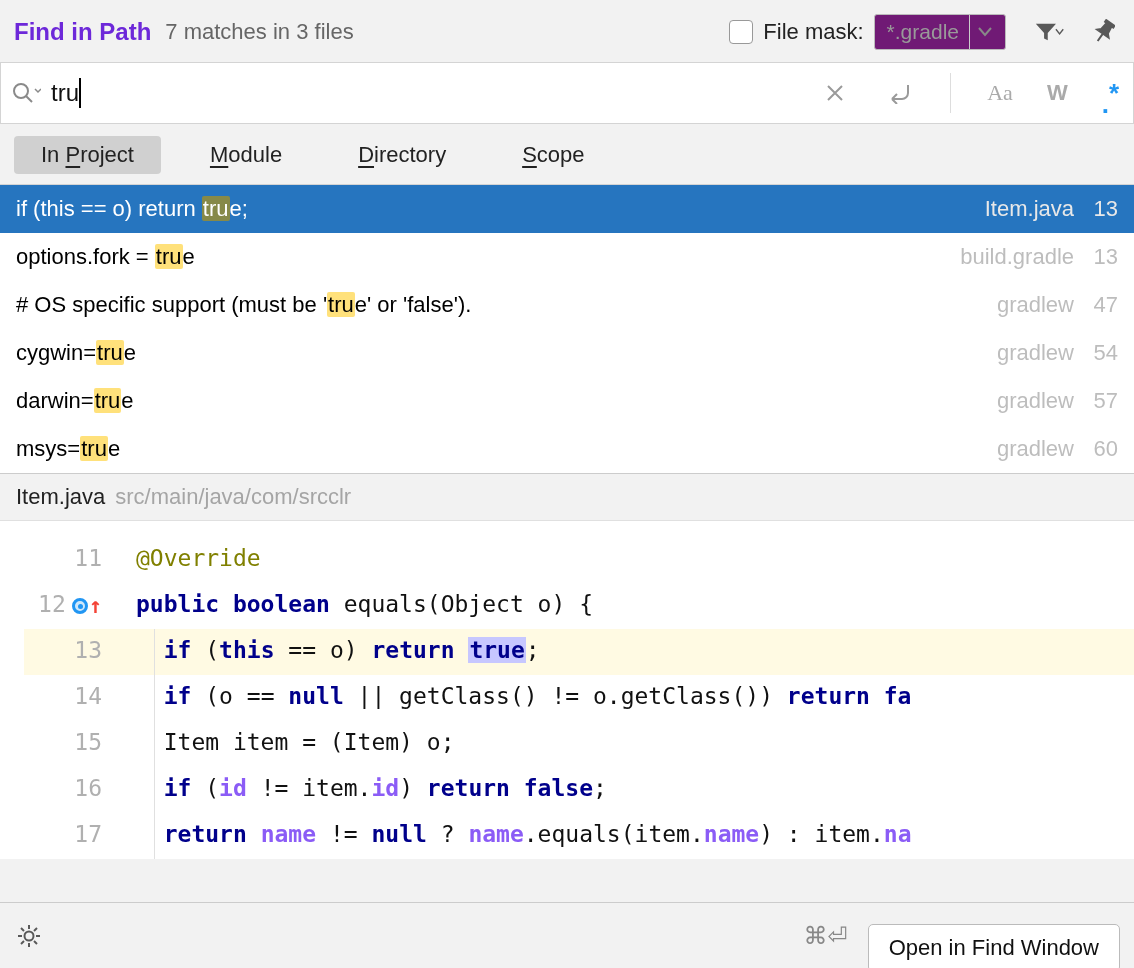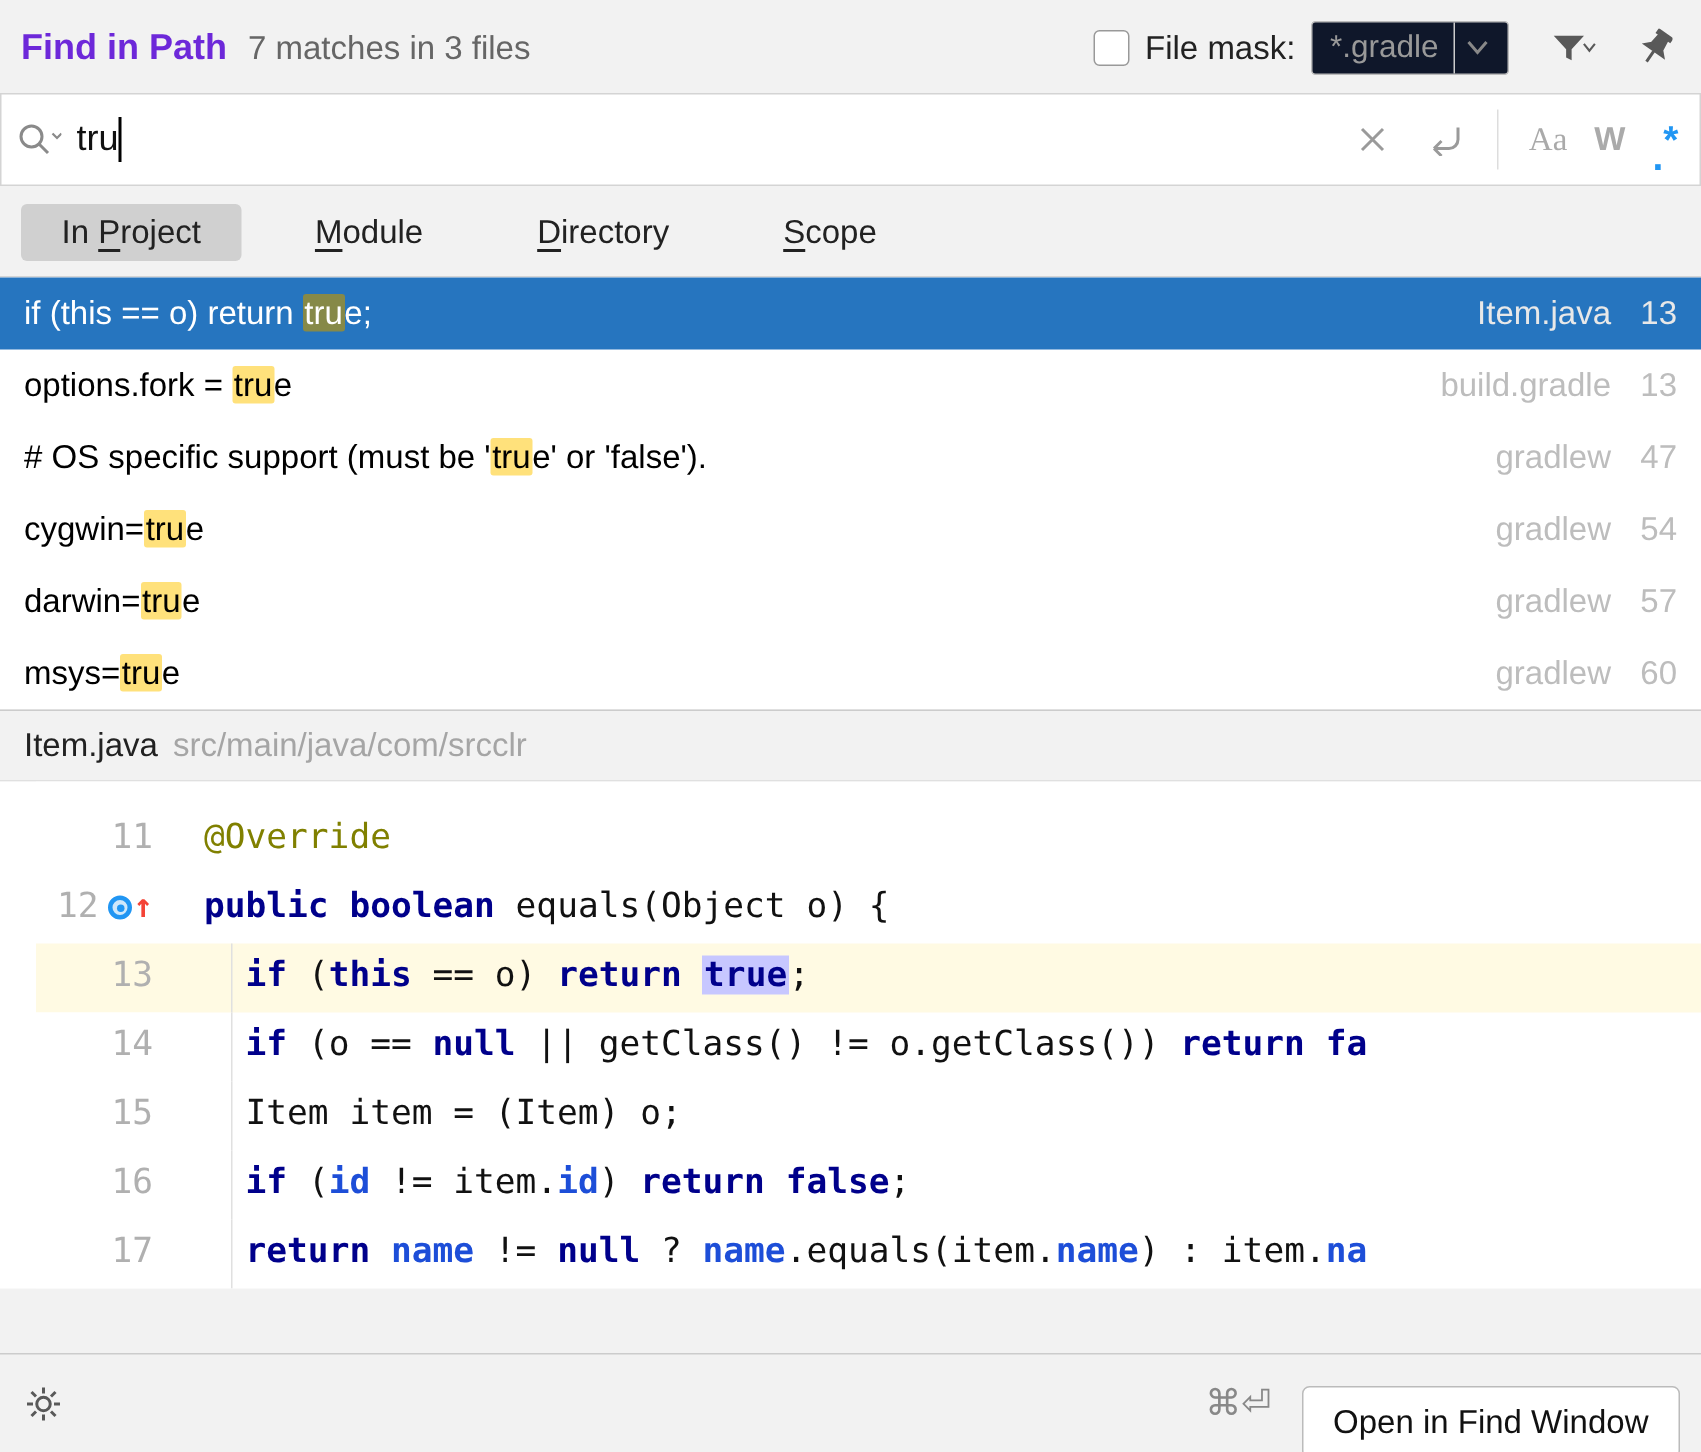--- a/index.html
+++ b/index.html
@@ -23,39 +23,39 @@
 .header-title { font-size: 24px; font-weight: 600; color: #6d28d9; }
 .header-subtitle { font-size: 22px; color: #666; margin-left: 4px; }
 .header-spacer { flex: 1; }
 .file-mask-group { display: flex; align-items: center; gap: 10px; }
 .checkbox {
   width: 24px; height: 24px; border: 1.5px solid #999; border-radius: 4px; background: #fff;
 }
 .file-mask-label { font-size: 22px; color: #222; }
 .file-mask-select {
   display: flex; align-items: center; border: 1px solid #bbb; border-radius: 3px;
-  background: #0f172a; height: 36px; padding: 0 6px 0 12px; font-size: 21px; color: #999;
+  background: #701a75; height: 36px; padding: 0 6px 0 12px; font-size: 21px; color: #999;
 }
 .file-mask-select .chev {
   width: 30px; height: 100%; display: flex; align-items: center; justify-content: center;
   border-left: 1px solid #ccc; margin-left: 10px;
 }
 .icon-btn {
   width: 30px; height: 30px; display: flex; align-items: center; justify-content: center;
   color: #666;
 }
 
 .search-bar {
   display: flex; align-items: center; background: #fff; border: 1px solid #d4d4d4; border-top: 1px solid #d4d4d4;
   height: 62px; padding: 0 14px 0 10px; gap: 4px;
 }
 .search-icon { color: #888; display:flex; align-items:center; }
 .search-input-wrapper { flex: 1; display: flex; align-items: center; }
 .cursor { display:inline-block; width:1.5px; height: 30px; background:#000; vertical-align: middle; }
-.search-right { display: flex; align-items: center; gap: 18px; }
+.search-right { display: flex; align-items: center; gap: 34px; }
 .sep-vert { width: 1px; height: 40px; background: #ddd; margin: 0 2px; }
 .toggle-txt { font-size: 22px; color: #aaa; font-family: Georgia, serif; }
 .toggle-txt.bold { font-weight: 700; font-family: inherit; }
 .regex-star { color: #2196f3; font-size: 26px; font-weight: 700; }
 .regex-dot { color: #2196f3; font-size: 26px; font-weight: 700; }
 
 .scope-tabs {
   display: flex; align-items: center; background: #f2f2f2; padding: 12px 14px 10px 14px; gap: 22px;
   border-bottom: 1px solid #d4d4d4; font-size: 22px;
 }
@@ -101,21 +101,21 @@
 }
 .gutter-icon-o::after{ content:""; position:absolute; width:5px; height:5px; border-radius:50%; background:#2196f3; left:3px; top:3px; }
 .gutter-arrow-up { color: #f44336; font-weight: 700; font-size: 22px; margin-left: 1px; line-height: 1; }
 .code-content { padding: 8px 0 8px 16px; white-space: pre; flex: 1; position: relative; color: #111; }
 .indent-guide { position: absolute; left: 34px; top: 0; bottom: 0; width: 1px; background: #e0e0e0; }
 .code-line.hl-line .code-content,
 .code-line.hl-line .gutter { background: #fffae3; }
 .kw { color: #00008b; font-weight: 700; }
 .ann { color: #808000; }
 .mtd { color: #111; }
-.purp { color: #1d4ed8; font-weight: 700; }
+.purp { color: #8b5cf6; font-weight: 700; }
 .sel-word { background: #c7c7ff; padding: 0 1px; }
 .cut-top .code-content { padding-top: 0; }
 .cut-top .gutter { color:#fff; }
 
 .footer {
   margin-top: auto; display: flex; align-items: center; justify-content: space-between;
   background: #f2f2f2; border-top: 1px solid #ccc; padding: 10px 14px; height: 66px;
 }
 .footer-right { display: flex; align-items: center; gap: 20px; }
 .shortcut { color: #888; font-size: 24px; }

